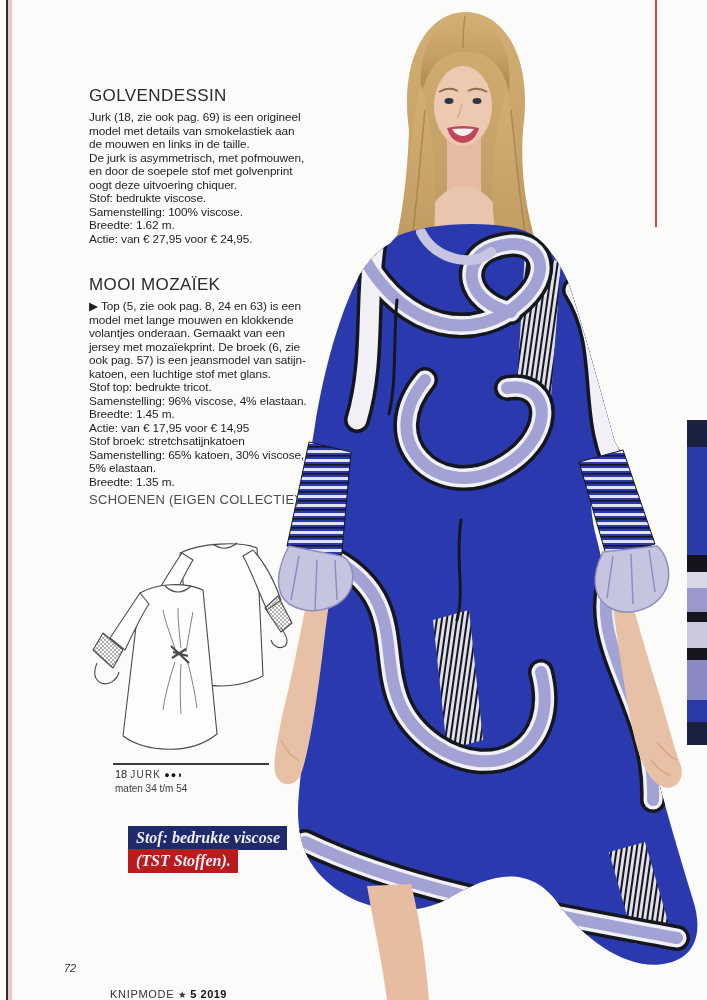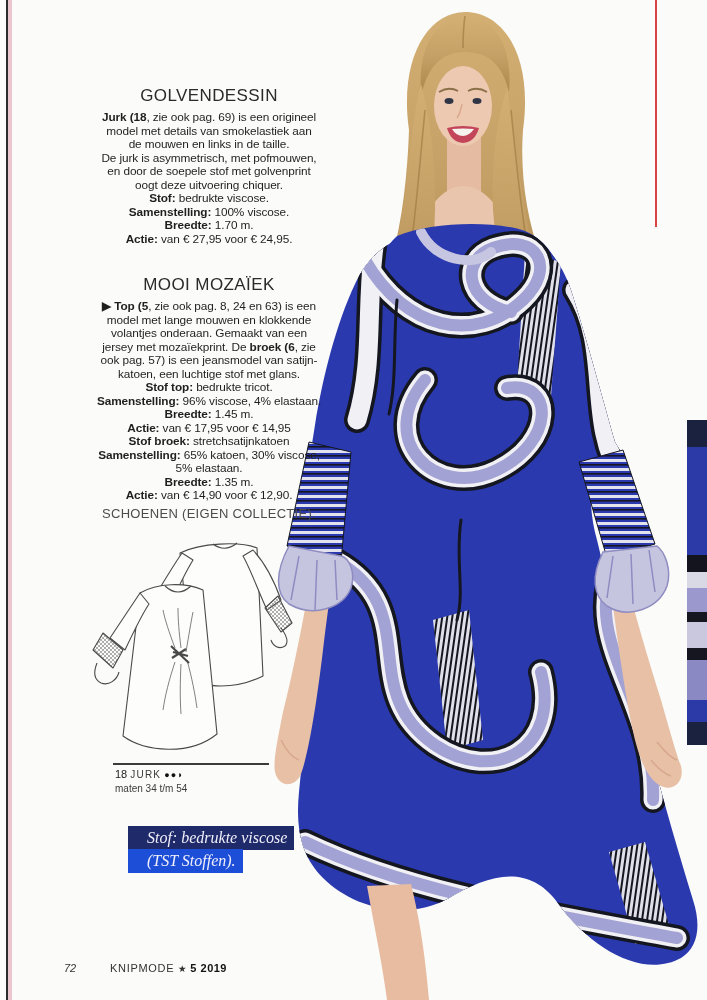--- a/index.html
+++ b/index.html
@@ -5,40 +5,40 @@
   html,body{margin:0;padding:0;}
   body{width:707px;height:1000px;overflow:hidden;background:#e9e9e7;}
   .page{position:relative;width:707px;height:1000px;background:#fbfbf9;
         font-family:"Liberation Sans",sans-serif;color:#222;}
   .abs{position:absolute;}
   
   .edge-black{left:6px;top:0;width:2px;height:1000px;background:#2b2b2b;}
   .edge-pink{left:8px;top:0;width:4px;height:1000px;background:#eac6ce;}
   .edge-red{left:655px;top:0;width:2px;height:227px;background:#d84444;}
   
-  .article{width:240px;text-align:center;}
+  .article{width:240px;}
   .article h2{margin:0 0 5px 0;font-size:17px;font-weight:400;letter-spacing:.4px;color:#2a2a2a;}
   .article .body{font-size:11.8px;line-height:13.5px;color:#1f1f1f;letter-spacing:-.1px;}
-  .article .body .b{font-weight:700;}
+  .article .body .b{font-weight:400;}
   .footnote{font-size:13px;letter-spacing:.3px;color:#4c4c4c;}
   
   .rule{left:113px;top:763px;width:156px;height:2px;background:#3b3b3b;}
   .pat-line1{left:115px;top:768px;font-size:11px;color:#222;}
   .pat-num{font-size:11px;font-weight:400;}
   .pat-type{font-size:10px;letter-spacing:1.2px;color:#3a3a3a;}
   .pat-dots{font-size:9px;letter-spacing:1px;color:#111;}
   .pat-sizes{left:115px;top:783px;font-size:10px;color:#3c3c3c;}
   
   .flabel{left:128px;top:826px;color:#f1effa;
           font-family:"Liberation Serif",serif;font-style:italic;font-size:16px;line-height:23px;}
-  .flabel .row{padding:0 7px 1px 19px;display:inline-block;}
+  .flabel .row{padding:0 7px 1px 8px;display:inline-block;font-weight:bold;}
   
   .footer{top:962px;font-size:11px;color:#333;}
   .f-num{left:64px;font-style:italic;}
-  .f-brand{left:110px;letter-spacing:.7px;}
+  .f-brand{left:110px;letter-spacing:.7px;margin-top:26px;}
   .f-star{letter-spacing:0;font-size:9.5px;}
   .f-issue{font-weight:700;letter-spacing:.5px;color:#111;}
 </style>
 </head>
 <body>
 
 <div class="page">
 
   <div class="abs edge-black"></div>
   <div class="abs edge-pink"></div>
@@ -161,21 +161,21 @@
     <h2>GOLVENDESSIN</h2>
     <div class="body">
         <div><span class="b">Jurk (18</span><span>, zie ook pag. 69) is een origineel</span></div>
         <div><span>model met details van smokelastiek aan</span></div>
         <div><span>de mouwen en links in de taille.</span></div>
         <div><span>De jurk is asymmetrisch, met pofmouwen,</span></div>
         <div><span>en door de soepele stof met golvenprint</span></div>
         <div><span>oogt deze uitvoering chiquer.</span></div>
         <div><span class="b">Stof:</span><span> bedrukte viscose.</span></div>
         <div><span class="b">Samenstelling:</span><span> 100% viscose.</span></div>
-        <div><span class="b">Breedte:</span><span> 1.70 m.</span></div>
+        <div><span class="b">Breedte:</span><span> 1.62 m.</span></div>
         <div><span class="b">Actie:</span><span> van € 27,95 voor € 24,95.</span></div>
       </div>
   </div>
 
   <div class="abs article" style="left:89px;top:275px;">
     <h2>MOOI MOZAÏEK</h2>
     <div class="body">
         <div><span class="b">▶ Top (5</span><span>, zie ook pag. 8, 24 en 63) is een</span></div>
         <div><span>model met lange mouwen en klokkende</span></div>
         <div><span>volantjes onderaan. Gemaakt van een</span></div>
@@ -183,21 +183,20 @@
         <div><span>ook pag. 57) is een jeansmodel van satijn-</span></div>
         <div><span>katoen, een luchtige stof met glans.</span></div>
         <div><span class="b">Stof top:</span><span> bedrukte tricot.</span></div>
         <div><span class="b">Samenstelling:</span><span> 96% viscose, 4% elastaan.</span></div>
         <div><span class="b">Breedte:</span><span> 1.45 m.</span></div>
         <div><span class="b">Actie:</span><span> van € 17,95 voor € 14,95</span></div>
         <div><span class="b">Stof broek:</span><span> stretchsatijnkatoen</span></div>
         <div><span class="b">Samenstelling:</span><span> 65% katoen, 30% viscose,</span></div>
         <div><span>5% elastaan.</span></div>
         <div><span class="b">Breedte:</span><span> 1.35 m.</span></div>
-        <div><span class="b">Actie:</span><span> van € 14,90 voor € 12,90.</span></div>
       </div>
     <div class="footnote" style="margin-top:3px">SCHOENEN (EIGEN COLLECTIE).</div>
   </div>
 
   <svg class="abs" style="left:85px;top:528px;width:212px;height:232px" viewBox="0 0 212 232">
     <defs>
       <pattern id="xh" width="4" height="4" patternUnits="userSpaceOnUse">
         <path d="M0,4 L4,0 M0,0 L4,4" stroke="#7a7a7a" stroke-width=".6"></path>
       </pattern>
     </defs>
@@ -229,21 +228,21 @@
   <div class="abs rule"></div>
   <div class="abs pat-line1">
     <span class="pat-num">18</span>
     <span class="pat-type">JURK</span>
     <span class="pat-dots">●●◗</span>
   </div>
   <div class="abs pat-sizes">maten 34 t/m 54</div>
 
   <div class="abs flabel">
     <div><span class="row" style="background:#1e2a6a">Stof: bedrukte viscose</span></div>
-    <div style="margin-top:-1px"><span class="row" style="background:#1d4ed8">(TST Stoffen).</span></div>
+    <div style="margin-top:-1px"><span class="row" style="background:#b91c1c">(TST Stoffen).</span></div>
   </div>
 
   <div class="abs footer f-num">72</div>
   <div class="abs footer f-brand">
     <span>KNIPMODE</span>
     <span class="f-star">★</span>
     <span class="f-issue">5 2019</span>
   </div>
 
 </div>

